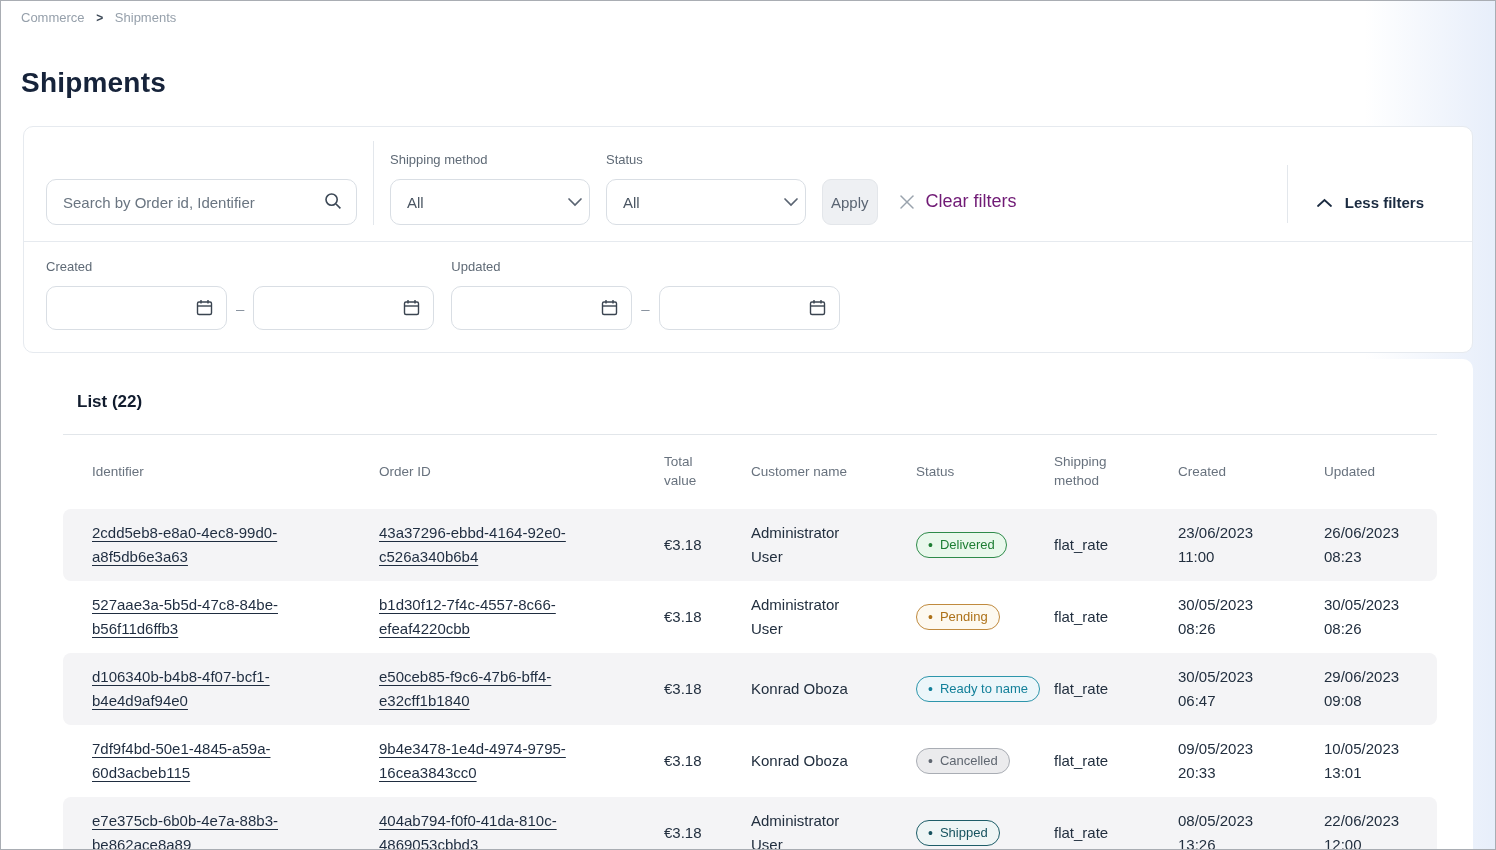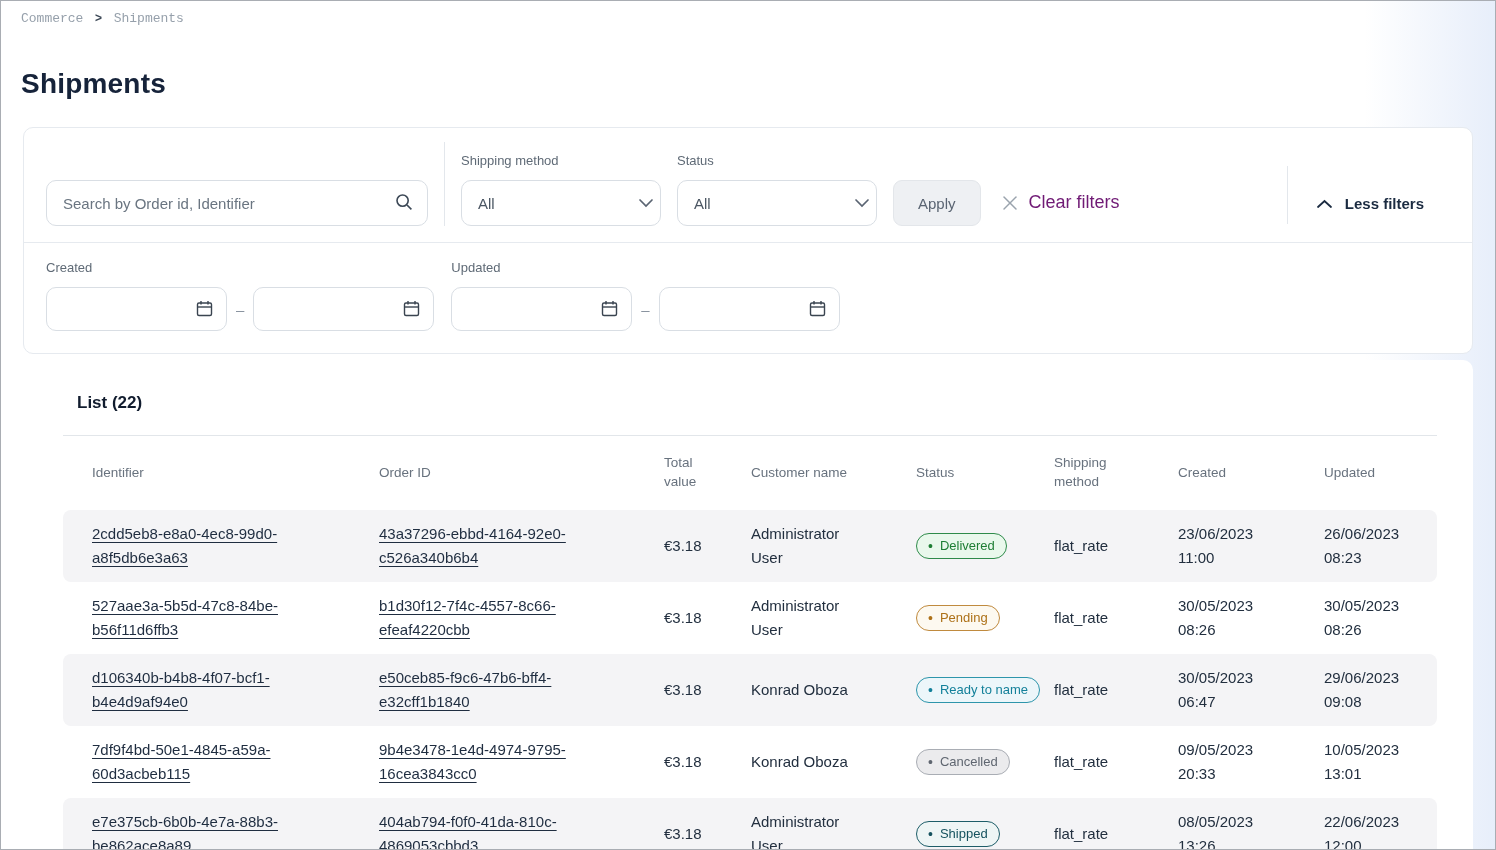--- a/index.html
+++ b/index.html
@@ -12,55 +12,55 @@
     overflow:hidden;
     border:1px solid #a9adb3;
   }
   .bg-accent {
     position:absolute; top:0; right:0; width:130px; height:100%;
     background:linear-gradient(to left, #e7eefa 0%, rgba(255,255,255,0) 100%);
     pointer-events:none;
   }
   
   .breadcrumb { padding:9px 0 0 20px; font-size:13px; color:#96a0ab; position:relative; z-index:2;}
-  .breadcrumb .crumb { cursor:pointer;font-family:Liberation Mono, monospace; }
+  .breadcrumb .crumb { cursor:pointer; }
   .breadcrumb .sep { margin:0 8px; color:#3c4856; font-weight:bold; font-size:12px; }
   
   h1.page-title {
     margin:42px 0 0 20px; font-size:28px; font-weight:800; color:#16233a;
     letter-spacing:.2px; position:relative; z-index:2;
   }
   
   .filter-card {
     position:relative; z-index:2;
     margin:27px 22px 0; background:#fff;
     border:1px solid #e6eaef; border-radius:10px;
     padding:14px 16px 22px;
   }
   .filter-row1 { display:flex; align-items:flex-end; padding:0 6px; }
   .fgroup { display:flex; flex-direction:column; }
   .fgroup .flabel { font-size:13px; color:#5f6a76; margin-bottom:12px; }
-  .search-wrap { position:relative; width:382px;border-radius:8px; }
+  .search-wrap { position:relative; width:311px;border-radius:8px; }
   .search-wrap input {
     width:100%; height:46px; border:1px solid #d9dee4; border-radius:10px;
     padding:0 44px 0 16px; font-size:15px; color:#222f3f; outline:none;
     font-family:inherit; background:#fff;
   }
   .search-wrap input::placeholder { color:#6a7581; }
   .search-wrap .sicon { position:absolute; right:14px; top:12px; }
   .vdiv { width:1px; background:#e3e7ec; height:84px; margin:0 16px; align-self:flex-end; }
   .vdiv.short { height:58px; margin:0 0 2px 0; }
   .selectbox {
     width:200px; height:46px; border:1px solid #d9dee4; border-radius:10px;
     display:flex; align-items:center; justify-content:space-between;
     padding:0 6px 0 16px; font-size:15px; color:#4a5562; cursor:pointer; background:#fff;
   }
   .gap16 { width:16px; }
   .apply-btn {
-    height:46px; margin-left:16px; padding:0 24px;
+    height:46px; margin-left:16px; padding:0 8px;
     background:#eef0f3; border:1px solid #e3e6ea; border-radius:9px;
     font-size:15px; color:#5a6472; font-family:inherit; cursor:pointer; align-self:flex-end;
   }
   .clear-btn {
     display:flex; align-items:center; gap:10px; margin-left:20px; margin-bottom:13px;
     font-size:18px; color:#701a75; cursor:pointer; align-self:flex-end;
   }
   .fspacer { flex:1; }
   .less-btn {
     display:flex; align-items:center; gap:12px; margin:0 26px 14px 28px;

